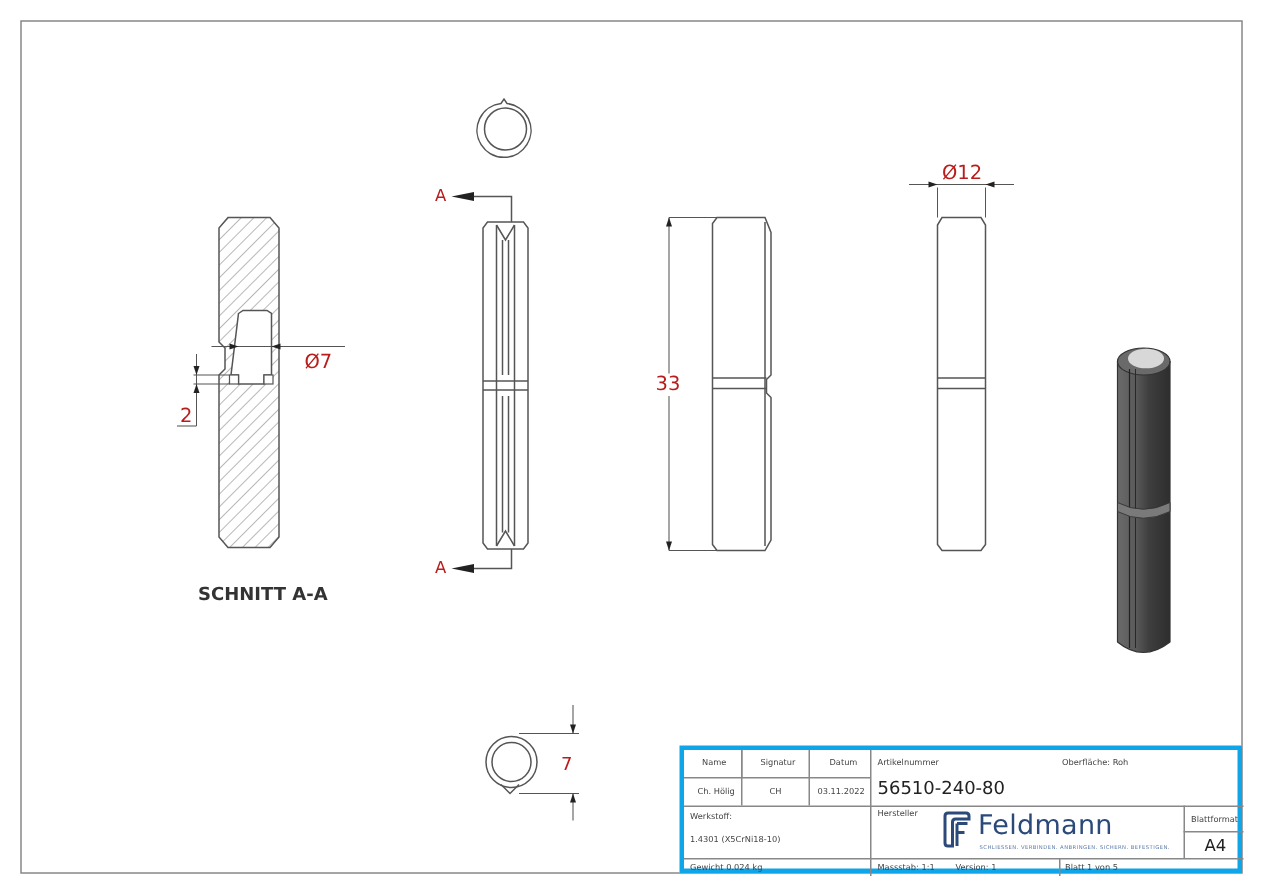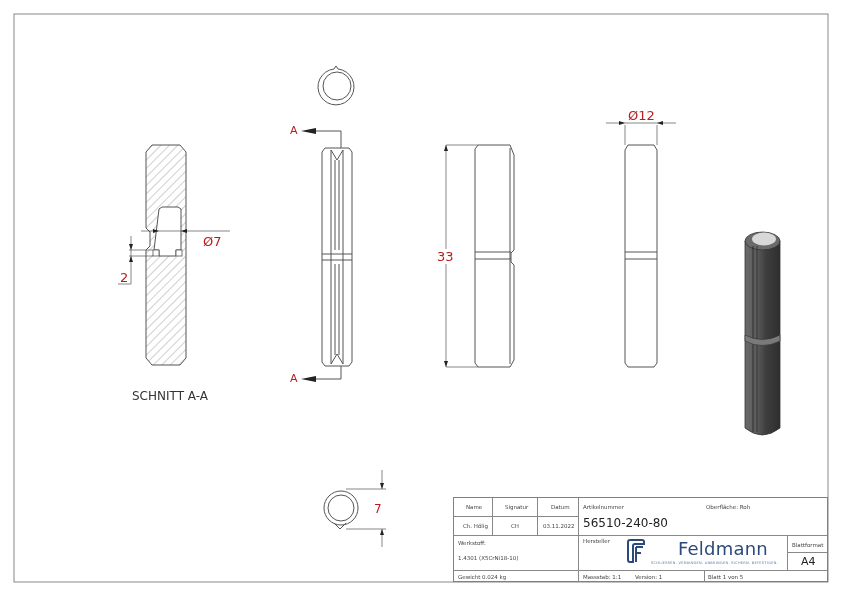--- a/index.html
+++ b/index.html
@@ -1,26 +1,26 @@
 <!DOCTYPE html>
 <html><head>
 <meta charset="utf-8">
 <style>
   html, body { margin:0; padding:0; background:#ffffff; }
   body { width:842px; height:595px; position:relative; overflow:hidden;
          font-family:"DejaVu Sans", "Liberation Sans", sans-serif; color:#222; }
   #sheet { position:absolute; left:0; top:0; width:842px; height:595px; }
   .tb { position:absolute; left:453px; top:497px; width:375px; height:85px;
-        border:1px solid #0ea5e9; box-sizing:border-box; background:#fff; }
+        border:3px solid #0ea5e9; box-sizing:border-box; background:#fff; }
   .cell { position:absolute; box-sizing:border-box; font-size:5.5px; color:#444; }
   .big { font-size:12px; color:#222; }
   .vl { position:absolute; width:1px; background:#888; }
   .hl { position:absolute; height:1px; background:#888; }
   .dimtxt { position:absolute; font-size:12px; color:#b91c1c; }
-  .logo-word { position:absolute; font-size:18px; color:#2b4a7a; letter-spacing:0.2px;margin-left:28px; }
+  .logo-word { position:absolute; font-size:18px; color:#2b4a7a; letter-spacing:0.2px; }
   .logo-sub { position:absolute; font-size:3.5px; color:#5a7aa8; letter-spacing:0.3px; }
 </style>
 </head>
 <body>
 
 <svg id="sheet" width="842" height="595" viewBox="0 0 842 595" xmlns="http://www.w3.org/2000/svg">
   <defs>
     <pattern id="hatch" patternUnits="userSpaceOnUse" width="6" height="6" patternTransform="rotate(45)">
       <line x1="0" y1="0" x2="0" y2="6" stroke="#777" stroke-width="0.7"></line>
     </pattern>
@@ -117,21 +117,21 @@
     <ellipse cx="762.5" cy="241" rx="17.5" ry="9" fill="#6a6a6a" stroke="#333" stroke-width="0.8"></ellipse>
     <ellipse cx="764" cy="239" rx="12" ry="6.5" fill="#d8d8d8"></ellipse>
     <line x1="753" y1="246" x2="753" y2="432" stroke="#222" stroke-width="0.8"></line>
     <line x1="757" y1="246" x2="757" y2="432" stroke="#222" stroke-width="0.6"></line>
     <path d="M745,335 Q762,344 780,335 L780,341 Q762,350 745,341 Z" fill="#7a7a7a" stroke="#333" stroke-width="0.6"></path>
   </g>
 </svg>
 
 <div class="dimtxt" style="left:203px; top:216px; font-size:13px;margin-top:18px;">Ø7</div>
 <div class="dimtxt" style="left:120px; top:270px; font-size:13px;">2</div>
-<div class="dimtxt" style="left:132px; top:389px; font-size:12px; color:#333;">SCHNITT A-A</div>
+<div class="dimtxt" style="left:132px; top:389px; font-size:12px; color:#333;font-weight:bold;">SCHNITT A-A</div>
 <div class="dimtxt" style="left:290px; top:124px; font-size:11px;">A</div>
 <div class="dimtxt" style="left:290px; top:372px; font-size:11px;">A</div>
 <div class="dimtxt" style="left:437px; top:249px; font-size:13px; background:#fff;">33</div>
 <div class="dimtxt" style="left:628px; top:108px; font-size:13px;">Ø12</div>
 <div class="dimtxt" style="left:374px; top:502px; font-size:12px;">7</div>
 
 <div class="tb">
 
   <div class="vl" style="left:38px; top:0; height:18px;"></div>
   <div class="vl" style="left:38px; top:0; height:37px;"></div>

